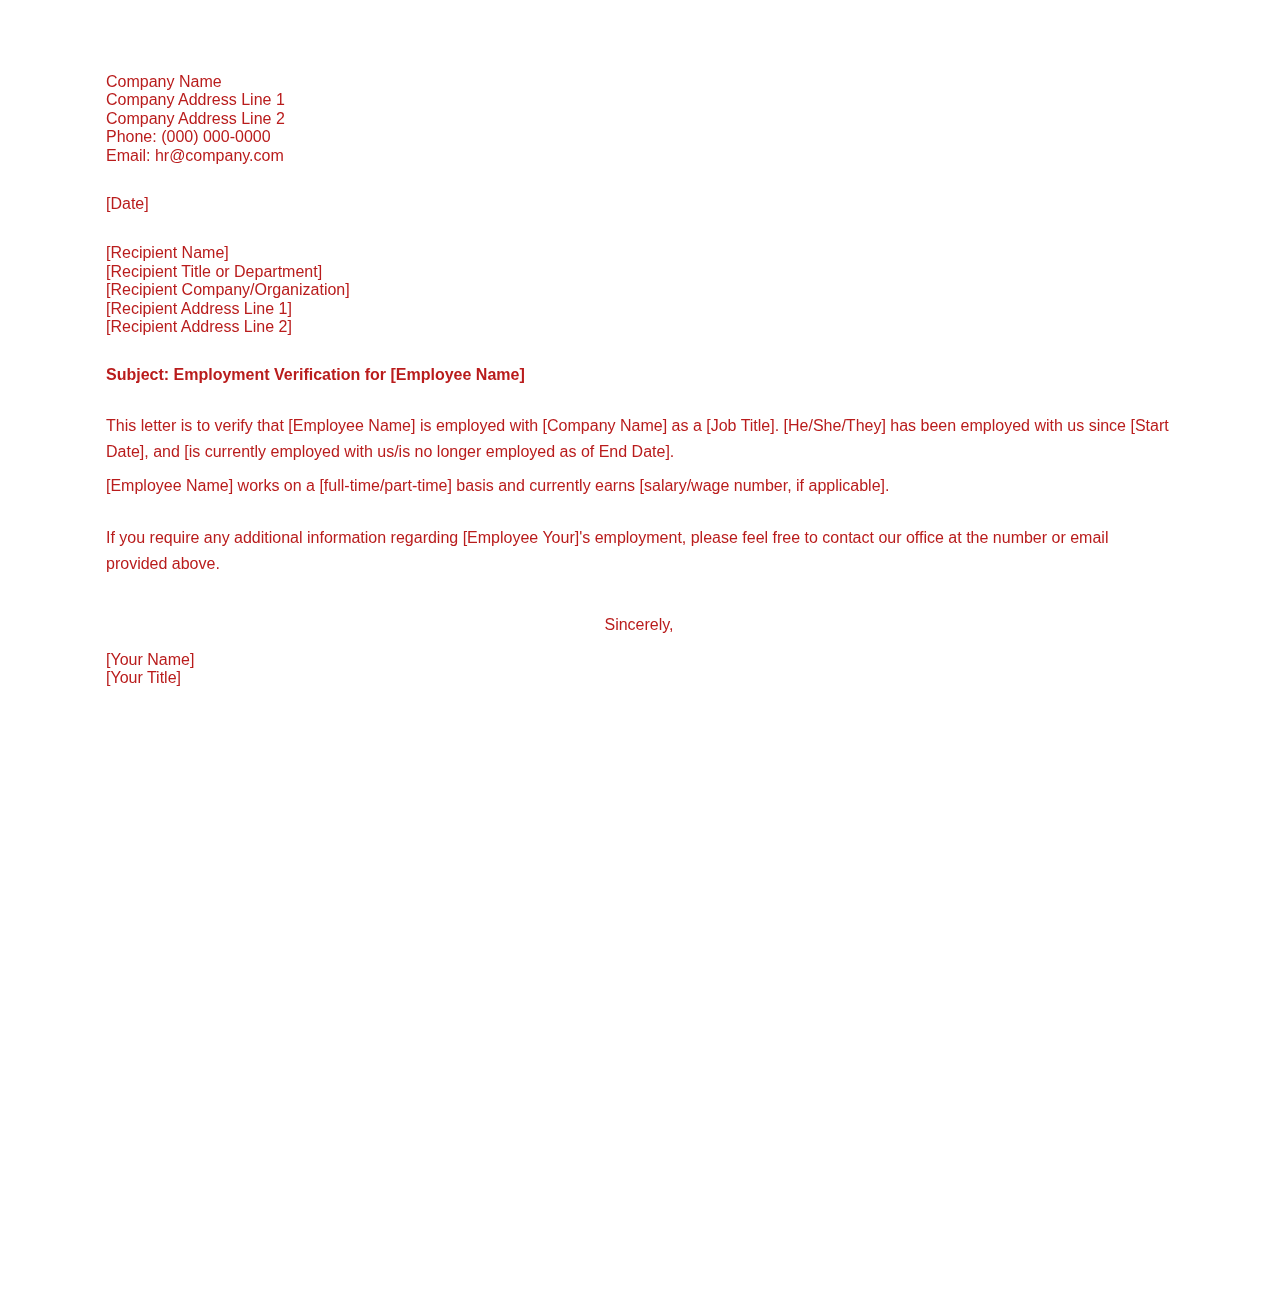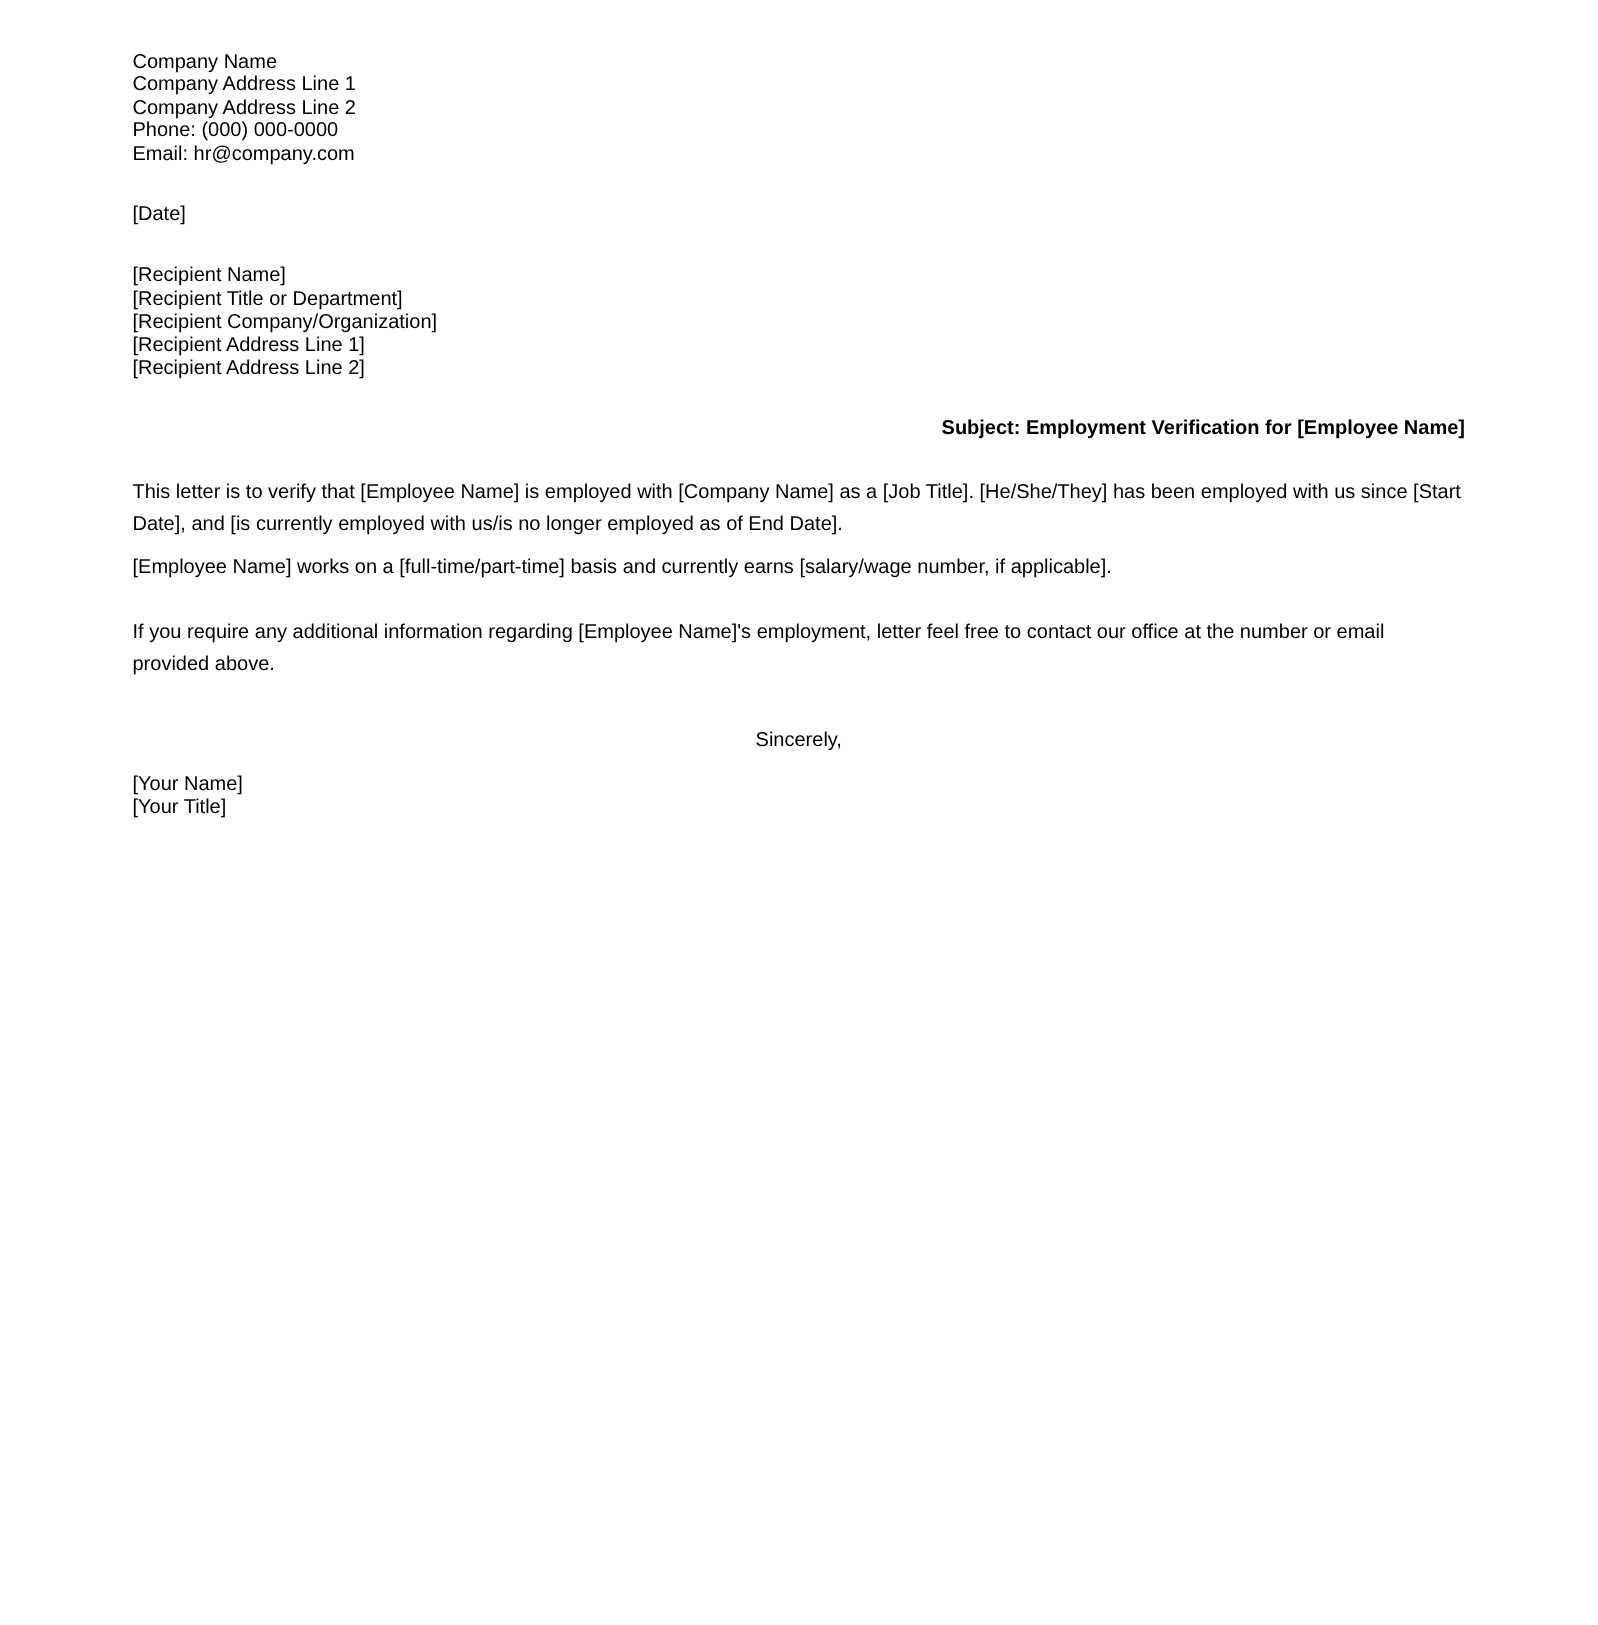--- a/index.html
+++ b/index.html
@@ -6,32 +6,32 @@
     margin: 0;
     padding: 0;
     background: #ffffff;
   }
   .page {
     position: relative;
     width: 1278px;
     height: 1300px;
     box-sizing: border-box;
     background: #ffffff;
-    color: #000000;
+    color: #b91c1c;
     font-family: "Liberation Sans", "DejaVu Sans", sans-serif;
     font-size: 16px;
-    padding: 41px 106px 0 106px;
+    padding: 73px 106px 0 106px;
     overflow: hidden;
   }
   .block { margin: 0; }
   .tight { line-height: 1.15; }
   .sender-block    { margin-bottom: 30px; }
   .date-line       { margin-bottom: 31px; line-height: 1.15; }
   .recipient-block { margin-bottom: 30px; }
-  .subject-line    { font-weight: bold; margin-bottom: 28px; line-height: 1.15; text-align: right; }
+  .subject-line    { font-weight: bold; margin-bottom: 28px; line-height: 1.15; }
   .greeting-line   { margin-bottom: 29px; line-height: 1.15; }
   .body-para       { line-height: 1.65; }
   .body-para-1     { margin-bottom: 8px; }
   .body-para-2     { margin-bottom: 25px; }
   .body-para-3     { margin-bottom: 38px; }
   .closing-line    { margin-bottom: 17px; line-height: 1.15; text-align: center; }
   .signature-block { margin-bottom: 16px; }
 </style>
 </head>
 <body>
@@ -56,21 +56,21 @@
     <div>[Recipient Address Line 2]</div>
   </div>
 
   <p class="block subject-line">Subject: Employment Verification for [Employee Name]</p>
 
 
   <p class="block body-para body-para-1">This letter is to verify that [Employee Name] is employed with [Company Name] as a [Job Title]. [He/She/They] has been employed with us since [Start Date], and [is currently employed with us/is no longer employed as of End Date].</p>
 
   <p class="block body-para body-para-2">[Employee Name] works on a [full-time/part-time] basis and currently earns [salary/wage number, if applicable].</p>
 
-  <p class="block body-para body-para-3">If you require any additional information regarding [Employee Name]'s employment, letter feel free to contact our office at the number or email provided above.</p>
+  <p class="block body-para body-para-3">If you require any additional information regarding [Employee Your]'s employment, please feel free to contact our office at the number or email provided above.</p>
 
   <p class="block closing-line">Sincerely,</p>
 
   <div class="block tight signature-block">
     <div>[Your Name]</div>
     <div>[Your Title]</div>
   </div>
 
 </div>
 

